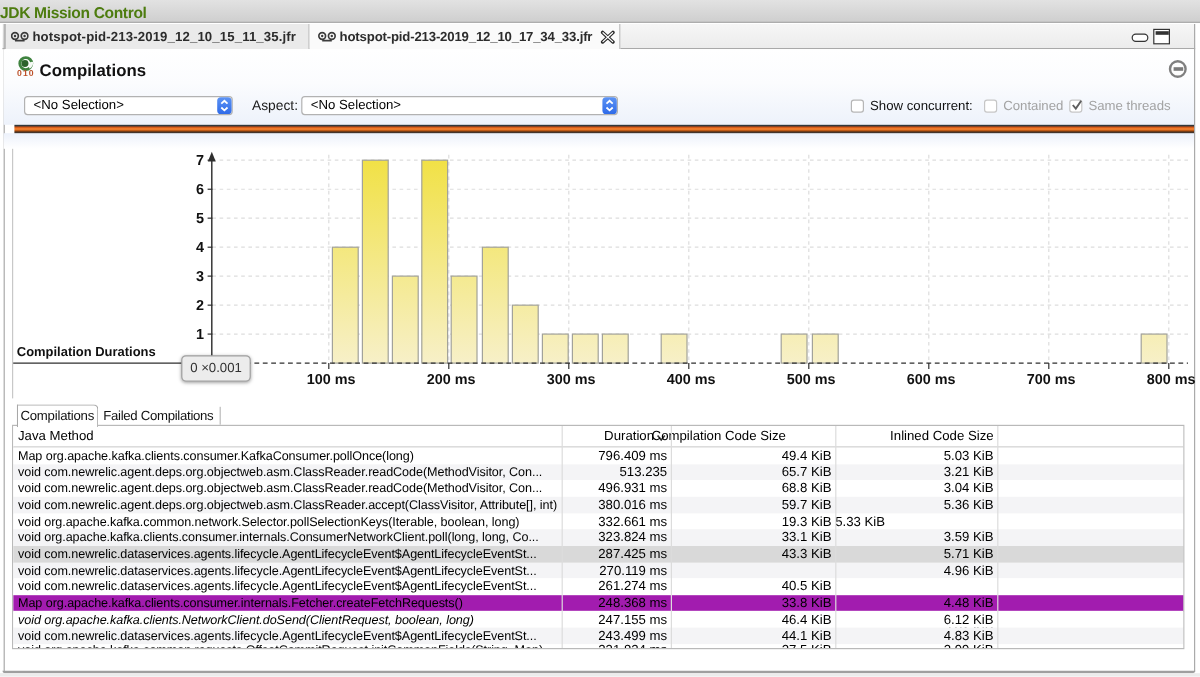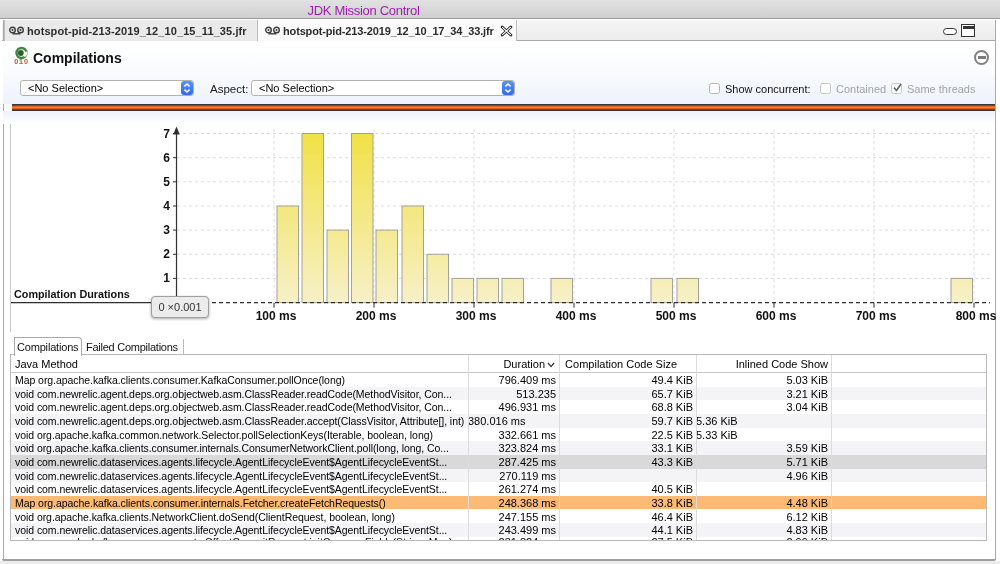--- a/index.html
+++ b/index.html
@@ -4,21 +4,21 @@
 <style>
   * { margin:0; padding:0; box-sizing:border-box; }
   html,body { width:1000px; height:564px; overflow:hidden; }
   body { font-family:"Liberation Sans", sans-serif; background:#ffffff; position:relative; }
   .abs { position:absolute; }
 </style>
 </head>
 <body>
 
 <div class="abs" style="left:0;top:0;width:1000px;height:19px;background:linear-gradient(#e2e2e2,#cfcfcf);border-bottom:1px solid #9a9a9a;"></div>
-<div class="abs" style="left:0;top:2.5px;width:727px;text-align:center;font-size:13px;font-weight:normal;color:#a21caf;letter-spacing:-0.3px;">JDK Mission Control</div>
+<div class="abs" style="left:0;top:2.5px;width:727px;font-size:13px;font-weight:bold;color:#4d7c0f;letter-spacing:-0.3px;">JDK Mission Control</div>
 
 <div class="abs" style="left:2px;top:20px;width:994px;height:21px;background:linear-gradient(#f6f6f6,#ececec);border-bottom:1px solid #a9a9a9;"></div>
 
 <div class="abs" style="left:4px;top:20px;width:254px;height:21px;background:#eaeaea;border-left:1px solid #bdbdbd;border-right:1px solid #bdbdbd;"></div>
 
 <div class="abs" style="left:258px;top:20px;width:259px;height:21px;background:#fafafa;border-right:1px solid #bdbdbd;"></div>
 <svg class="abs" style="left:9px;top:26px;" width="15" height="9" viewBox="0 0 15 9">
   <circle cx="3.5" cy="4" r="2.8" fill="none" stroke="#3c3c3c" stroke-width="1.4"></circle>
   <circle cx="11.5" cy="4" r="2.8" fill="none" stroke="#3c3c3c" stroke-width="1.4"></circle>
   <circle cx="3.5" cy="4" r="1" fill="#3c3c3c"></circle>
@@ -203,22 +203,22 @@
 <div class="abs" style="left:86px;top:341px;font-size:11px;color:#111;letter-spacing:-0.25px;">Failed Compilations</div>
 <div class="abs" style="left:183px;top:339px;width:1px;height:15px;background:#bbbbbb;"></div>
 
 <div class="abs" id="tbl" style="left:10px;top:354px;width:977px;height:187px;border:1px solid #b9b9b9;background:#fff;overflow:hidden;font-size:11px;color:#000;">
 <div style="position:absolute;left:0;top:0;width:977px;height:18px;background:#fff;border-bottom:1px solid #c6c6c6;">
       <div style="position:absolute;left:4px;top:3px;">Java Method</div>
       <div style="position:absolute;left:457px;width:77px;top:3px;text-align:right;">Duration</div>
       <svg style="position:absolute;left:536px;top:7px;" width="8" height="6" viewBox="0 0 8 6">
         <path d="M1 1 L4 4.6 L7 1" fill="none" stroke="#333" stroke-width="1.3"></path>
       </svg>
-      <div style="position:absolute;left:532px;width:134px;top:3px;text-align:right;">Compilation Code Size</div>
-      <div style="position:absolute;left:685px;width:132px;top:3px;text-align:right;">Inlined Code Show</div>
+      <div style="position:absolute;left:532px;width:134px;top:3px;text-align:left;">Compilation Code Size</div>
+      <div style="position:absolute;left:685px;width:132px;top:3px;text-align:right;">Inlined Code Size</div>
     </div>
 <div style="position:absolute;left:0;top:18.00px;width:977px;height:13.65px;background:#ffffff;">
       <div style="position:absolute;left:4px;top:1px;width:452px;white-space:nowrap;overflow:hidden;font-size:10.5px;letter-spacing:-0.06px;">Map org.apache.kafka.clients.consumer.KafkaConsumer.pollOnce(long)</div>
       <div style="position:absolute;left:457px;width:88px;top:1px;text-align:right;">796.409 ms</div>
       <div style="position:absolute;left:548px;width:134px;top:1px;text-align:right;">49.4 KiB</div>
       <div style="position:absolute;left:685px;width:132px;top:1px;text-align:right;">5.03 KiB</div>
     </div>
 <div style="position:absolute;left:0;top:31.65px;width:977px;height:13.65px;background:#f4f4f6;">
       <div style="position:absolute;left:4px;top:1px;width:452px;white-space:nowrap;overflow:hidden;font-size:10.5px;letter-spacing:-0.06px;">void com.newrelic.agent.deps.org.objectweb.asm.ClassReader.readCode(MethodVisitor, Con...</div>
       <div style="position:absolute;left:457px;width:88px;top:1px;text-align:right;padding-left:32px;">513.235 ms</div>
@@ -226,28 +226,28 @@
       <div style="position:absolute;left:685px;width:132px;top:1px;text-align:right;">3.21 KiB</div>
     </div>
 <div style="position:absolute;left:0;top:45.30px;width:977px;height:13.65px;background:#ffffff;">
       <div style="position:absolute;left:4px;top:1px;width:452px;white-space:nowrap;overflow:hidden;font-size:10.5px;letter-spacing:-0.06px;">void com.newrelic.agent.deps.org.objectweb.asm.ClassReader.readCode(MethodVisitor, Con...</div>
       <div style="position:absolute;left:457px;width:88px;top:1px;text-align:right;">496.931 ms</div>
       <div style="position:absolute;left:548px;width:134px;top:1px;text-align:right;">68.8 KiB</div>
       <div style="position:absolute;left:685px;width:132px;top:1px;text-align:right;">3.04 KiB</div>
     </div>
 <div style="position:absolute;left:0;top:58.95px;width:977px;height:13.65px;background:#f4f4f6;">
       <div style="position:absolute;left:4px;top:1px;width:452px;white-space:nowrap;overflow:hidden;font-size:10.5px;letter-spacing:-0.06px;">void com.newrelic.agent.deps.org.objectweb.asm.ClassReader.accept(ClassVisitor, Attribute[], int)</div>
-      <div style="position:absolute;left:457px;width:88px;top:1px;text-align:left;">380.016 ms</div>
+      <div style="position:absolute;left:457px;width:88px;top:1px;text-align:right;">380.016 ms</div>
       <div style="position:absolute;left:548px;width:134px;top:1px;text-align:right;padding-left:44px;">59.7 KiB</div>
-      <div style="position:absolute;left:685px;width:132px;top:1px;text-align:left;">5.36 KiB</div>
+      <div style="position:absolute;left:685px;width:132px;top:1px;text-align:right;">5.36 KiB</div>
     </div>
 <div style="position:absolute;left:0;top:72.60px;width:977px;height:13.65px;background:#ffffff;">
       <div style="position:absolute;left:4px;top:1px;width:452px;white-space:nowrap;overflow:hidden;font-size:10.5px;letter-spacing:-0.06px;">void org.apache.kafka.common.network.Selector.pollSelectionKeys(Iterable, boolean, long)</div>
       <div style="position:absolute;left:457px;width:88px;top:1px;text-align:right;">332.661 ms</div>
-      <div style="position:absolute;left:548px;width:134px;top:1px;text-align:right;">22.5 KiB</div>
+      <div style="position:absolute;left:548px;width:134px;top:1px;text-align:right;">19.3 KiB</div>
       <div style="position:absolute;left:685px;width:132px;top:1px;">5.33 KiB</div>
     </div>
 <div style="position:absolute;left:0;top:86.25px;width:977px;height:13.65px;background:#f4f4f6;">
       <div style="position:absolute;left:4px;top:1px;width:452px;white-space:nowrap;overflow:hidden;font-size:10.5px;letter-spacing:-0.06px;">void org.apache.kafka.clients.consumer.internals.ConsumerNetworkClient.poll(long, long, Co...</div>
       <div style="position:absolute;left:457px;width:88px;top:1px;text-align:right;">323.824 ms</div>
       <div style="position:absolute;left:548px;width:134px;top:1px;text-align:right;">33.1 KiB</div>
       <div style="position:absolute;left:685px;width:132px;top:1px;text-align:right;">3.59 KiB</div>
     </div>
 <div style="position:absolute;left:0;top:99.90px;width:977px;height:13.65px;background:#d9d9d9;">
       <div style="position:absolute;left:4px;top:1px;width:452px;white-space:nowrap;overflow:hidden;font-size:10.5px;letter-spacing:-0.06px;">void com.newrelic.dataservices.agents.lifecycle.AgentLifecycleEvent$AgentLifecycleEventSt...</div>
@@ -260,28 +260,28 @@
       <div style="position:absolute;left:457px;width:88px;top:1px;text-align:right;">270.119 ms</div>
       <div style="position:absolute;left:548px;width:134px;top:1px;text-align:right;margin-top:16px;">42 KiB</div>
       <div style="position:absolute;left:685px;width:132px;top:1px;text-align:right;">4.96 KiB</div>
     </div>
 <div style="position:absolute;left:0;top:127.20px;width:977px;height:13.65px;background:#ffffff;">
       <div style="position:absolute;left:4px;top:1px;width:452px;white-space:nowrap;overflow:hidden;font-size:10.5px;letter-spacing:-0.06px;">void com.newrelic.dataservices.agents.lifecycle.AgentLifecycleEvent$AgentLifecycleEventSt...</div>
       <div style="position:absolute;left:457px;width:88px;top:1px;text-align:right;">261.274 ms</div>
       <div style="position:absolute;left:548px;width:134px;top:1px;text-align:right;">40.5 KiB</div>
       <div style="position:absolute;left:685px;width:132px;top:19px;text-align:right;margin-top:16px;">5.02 KiB</div>
     </div>
-<div style="position:absolute;left:0;top:140.85px;width:977px;height:13.65px;background:#fdba74;">
+<div style="position:absolute;left:0;top:140.85px;width:977px;height:13.65px;background:#a21caf;">
       <div style="position:absolute;left:4px;top:1px;width:452px;white-space:nowrap;overflow:hidden;font-size:10.5px;letter-spacing:-0.06px;">Map org.apache.kafka.clients.consumer.internals.Fetcher.createFetchRequests()</div>
       <div style="position:absolute;left:457px;width:88px;top:1px;text-align:right;">248.368 ms</div>
       <div style="position:absolute;left:548px;width:134px;top:1px;text-align:right;">33.8 KiB</div>
       <div style="position:absolute;left:685px;width:132px;top:1px;text-align:right;">4.48 KiB</div>
     </div>
 <div style="position:absolute;left:0;top:154.50px;width:977px;height:13.65px;background:#ffffff;">
-      <div style="position:absolute;left:4px;top:1px;width:452px;white-space:nowrap;overflow:hidden;font-size:10.5px;letter-spacing:-0.06px;">void org.apache.kafka.clients.NetworkClient.doSend(ClientRequest, boolean, long)</div>
+      <div style="position:absolute;left:4px;top:1px;width:452px;white-space:nowrap;overflow:hidden;font-size:10.5px;letter-spacing:-0.06px;font-style:italic;">void org.apache.kafka.clients.NetworkClient.doSend(ClientRequest, boolean, long)</div>
       <div style="position:absolute;left:457px;width:88px;top:1px;text-align:right;">247.155 ms</div>
       <div style="position:absolute;left:548px;width:134px;top:1px;text-align:right;">46.4 KiB</div>
       <div style="position:absolute;left:685px;width:132px;top:1px;text-align:right;">6.12 KiB</div>
     </div>
 <div style="position:absolute;left:0;top:168.15px;width:977px;height:13.65px;background:#f4f4f6;">
       <div style="position:absolute;left:4px;top:1px;width:452px;white-space:nowrap;overflow:hidden;font-size:10.5px;letter-spacing:-0.06px;">void com.newrelic.dataservices.agents.lifecycle.AgentLifecycleEvent$AgentLifecycleEventSt...</div>
       <div style="position:absolute;left:457px;width:88px;top:1px;text-align:right;">243.499 ms</div>
       <div style="position:absolute;left:548px;width:134px;top:1px;text-align:right;">44.1 KiB</div>
       <div style="position:absolute;left:685px;width:132px;top:1px;text-align:right;">4.83 KiB</div>
     </div>

